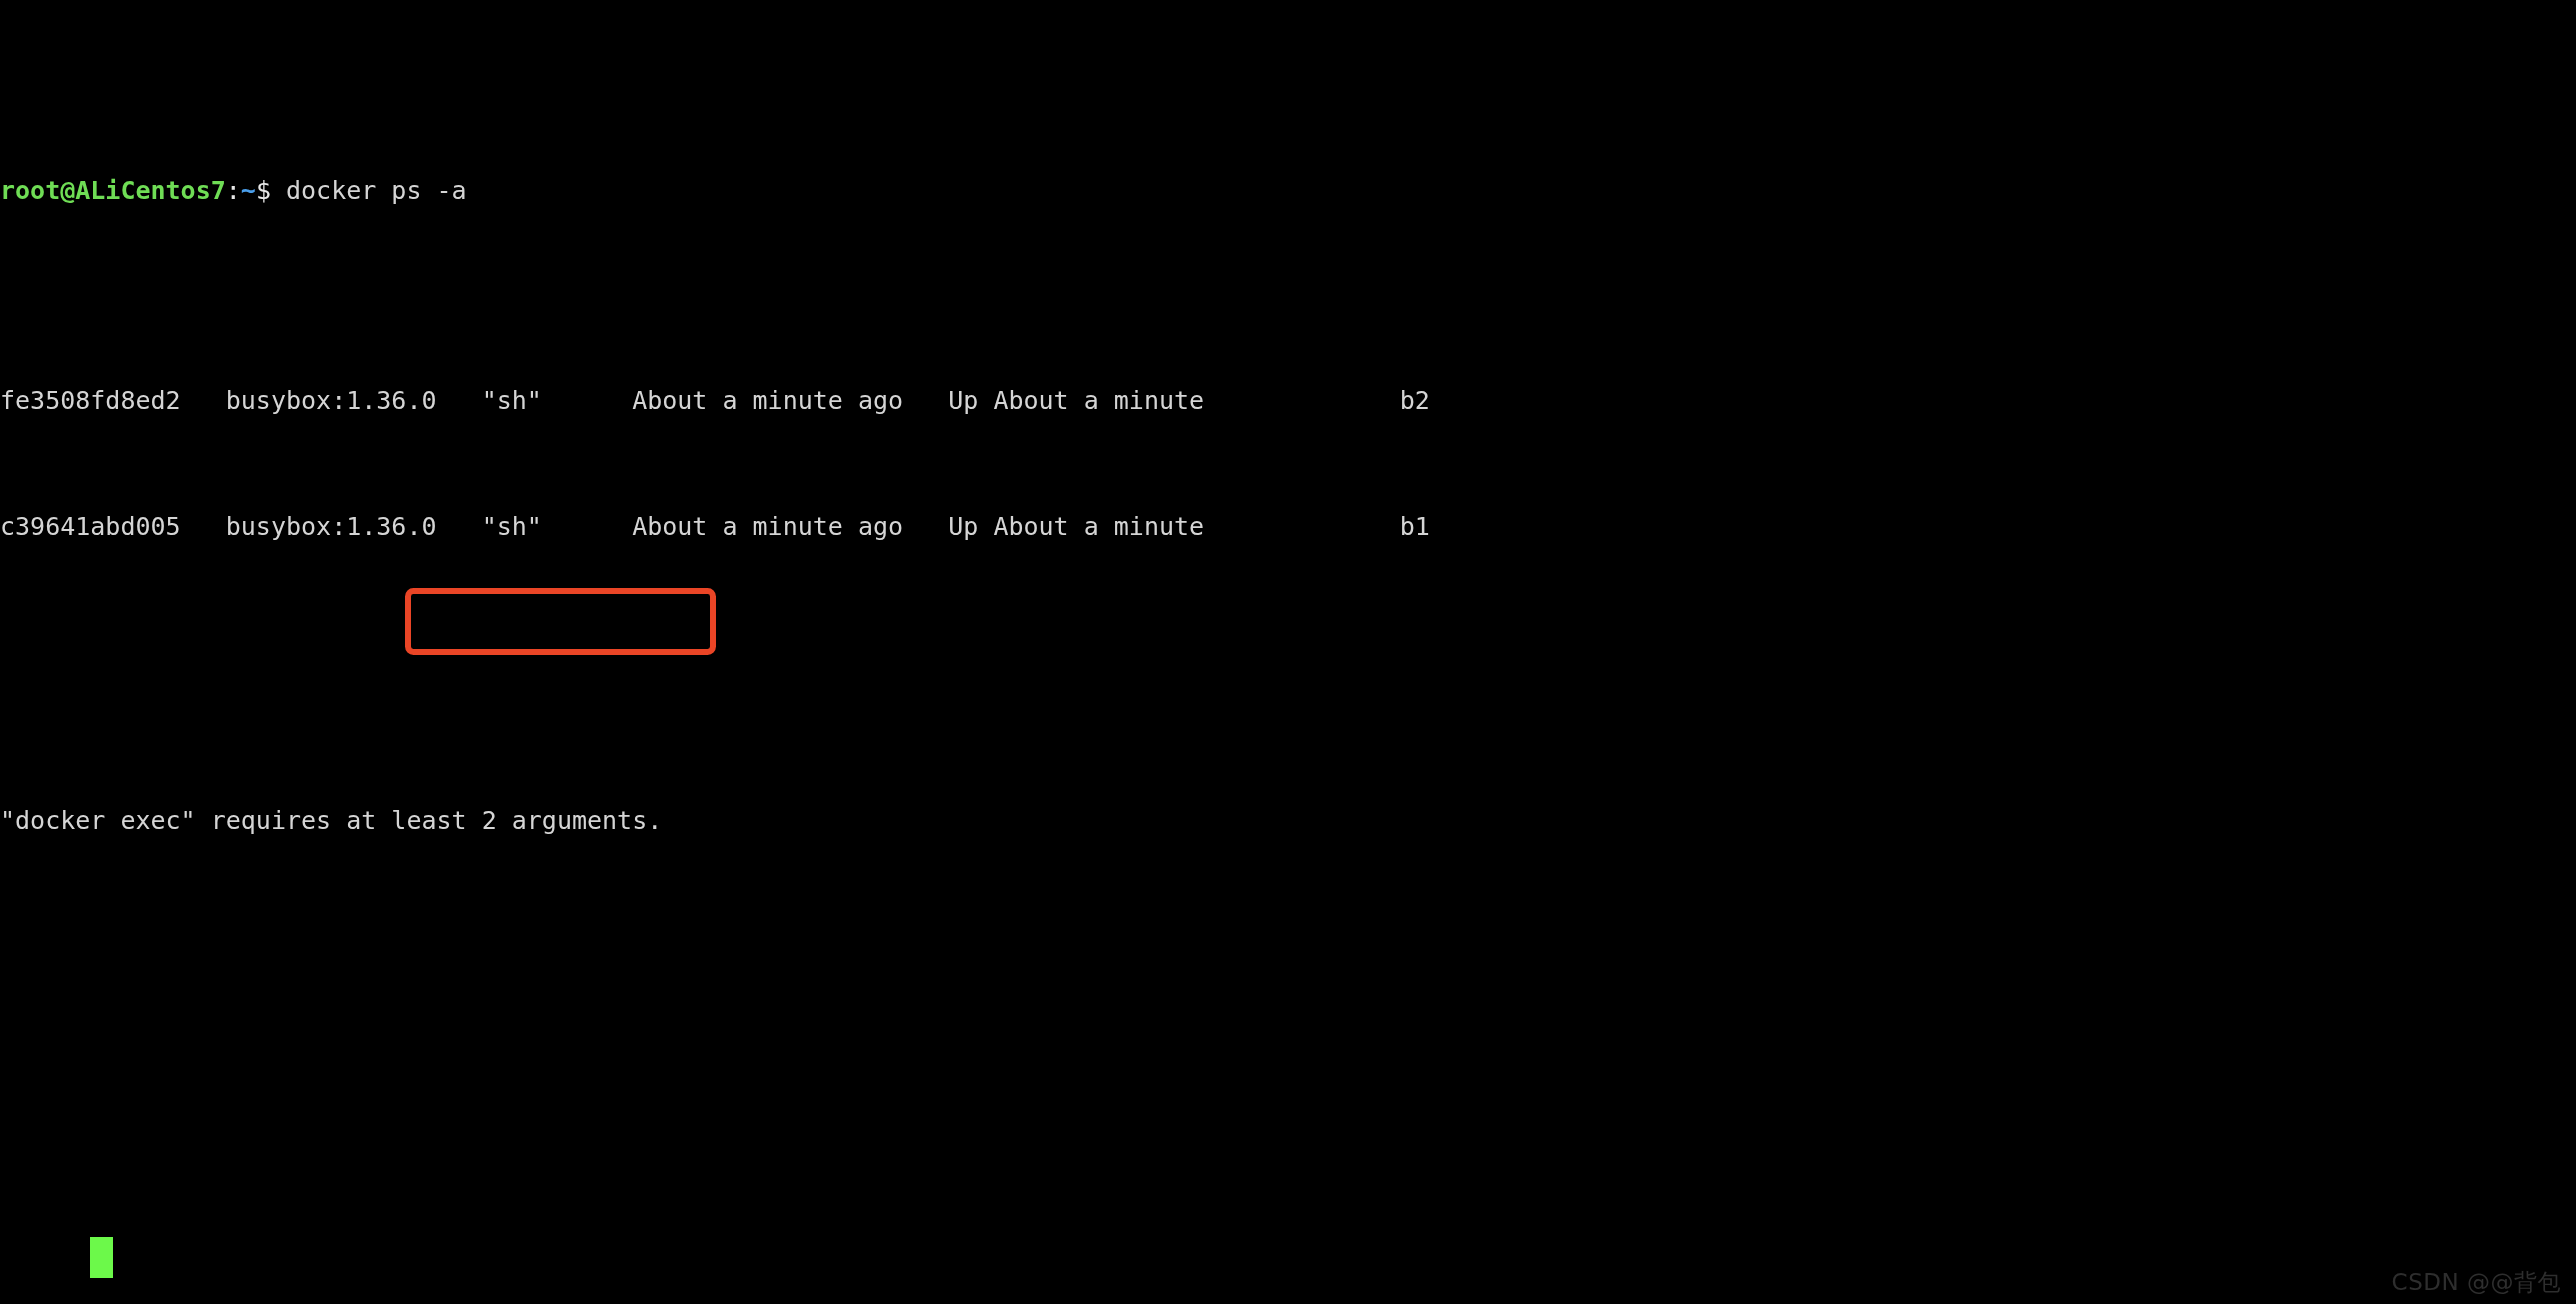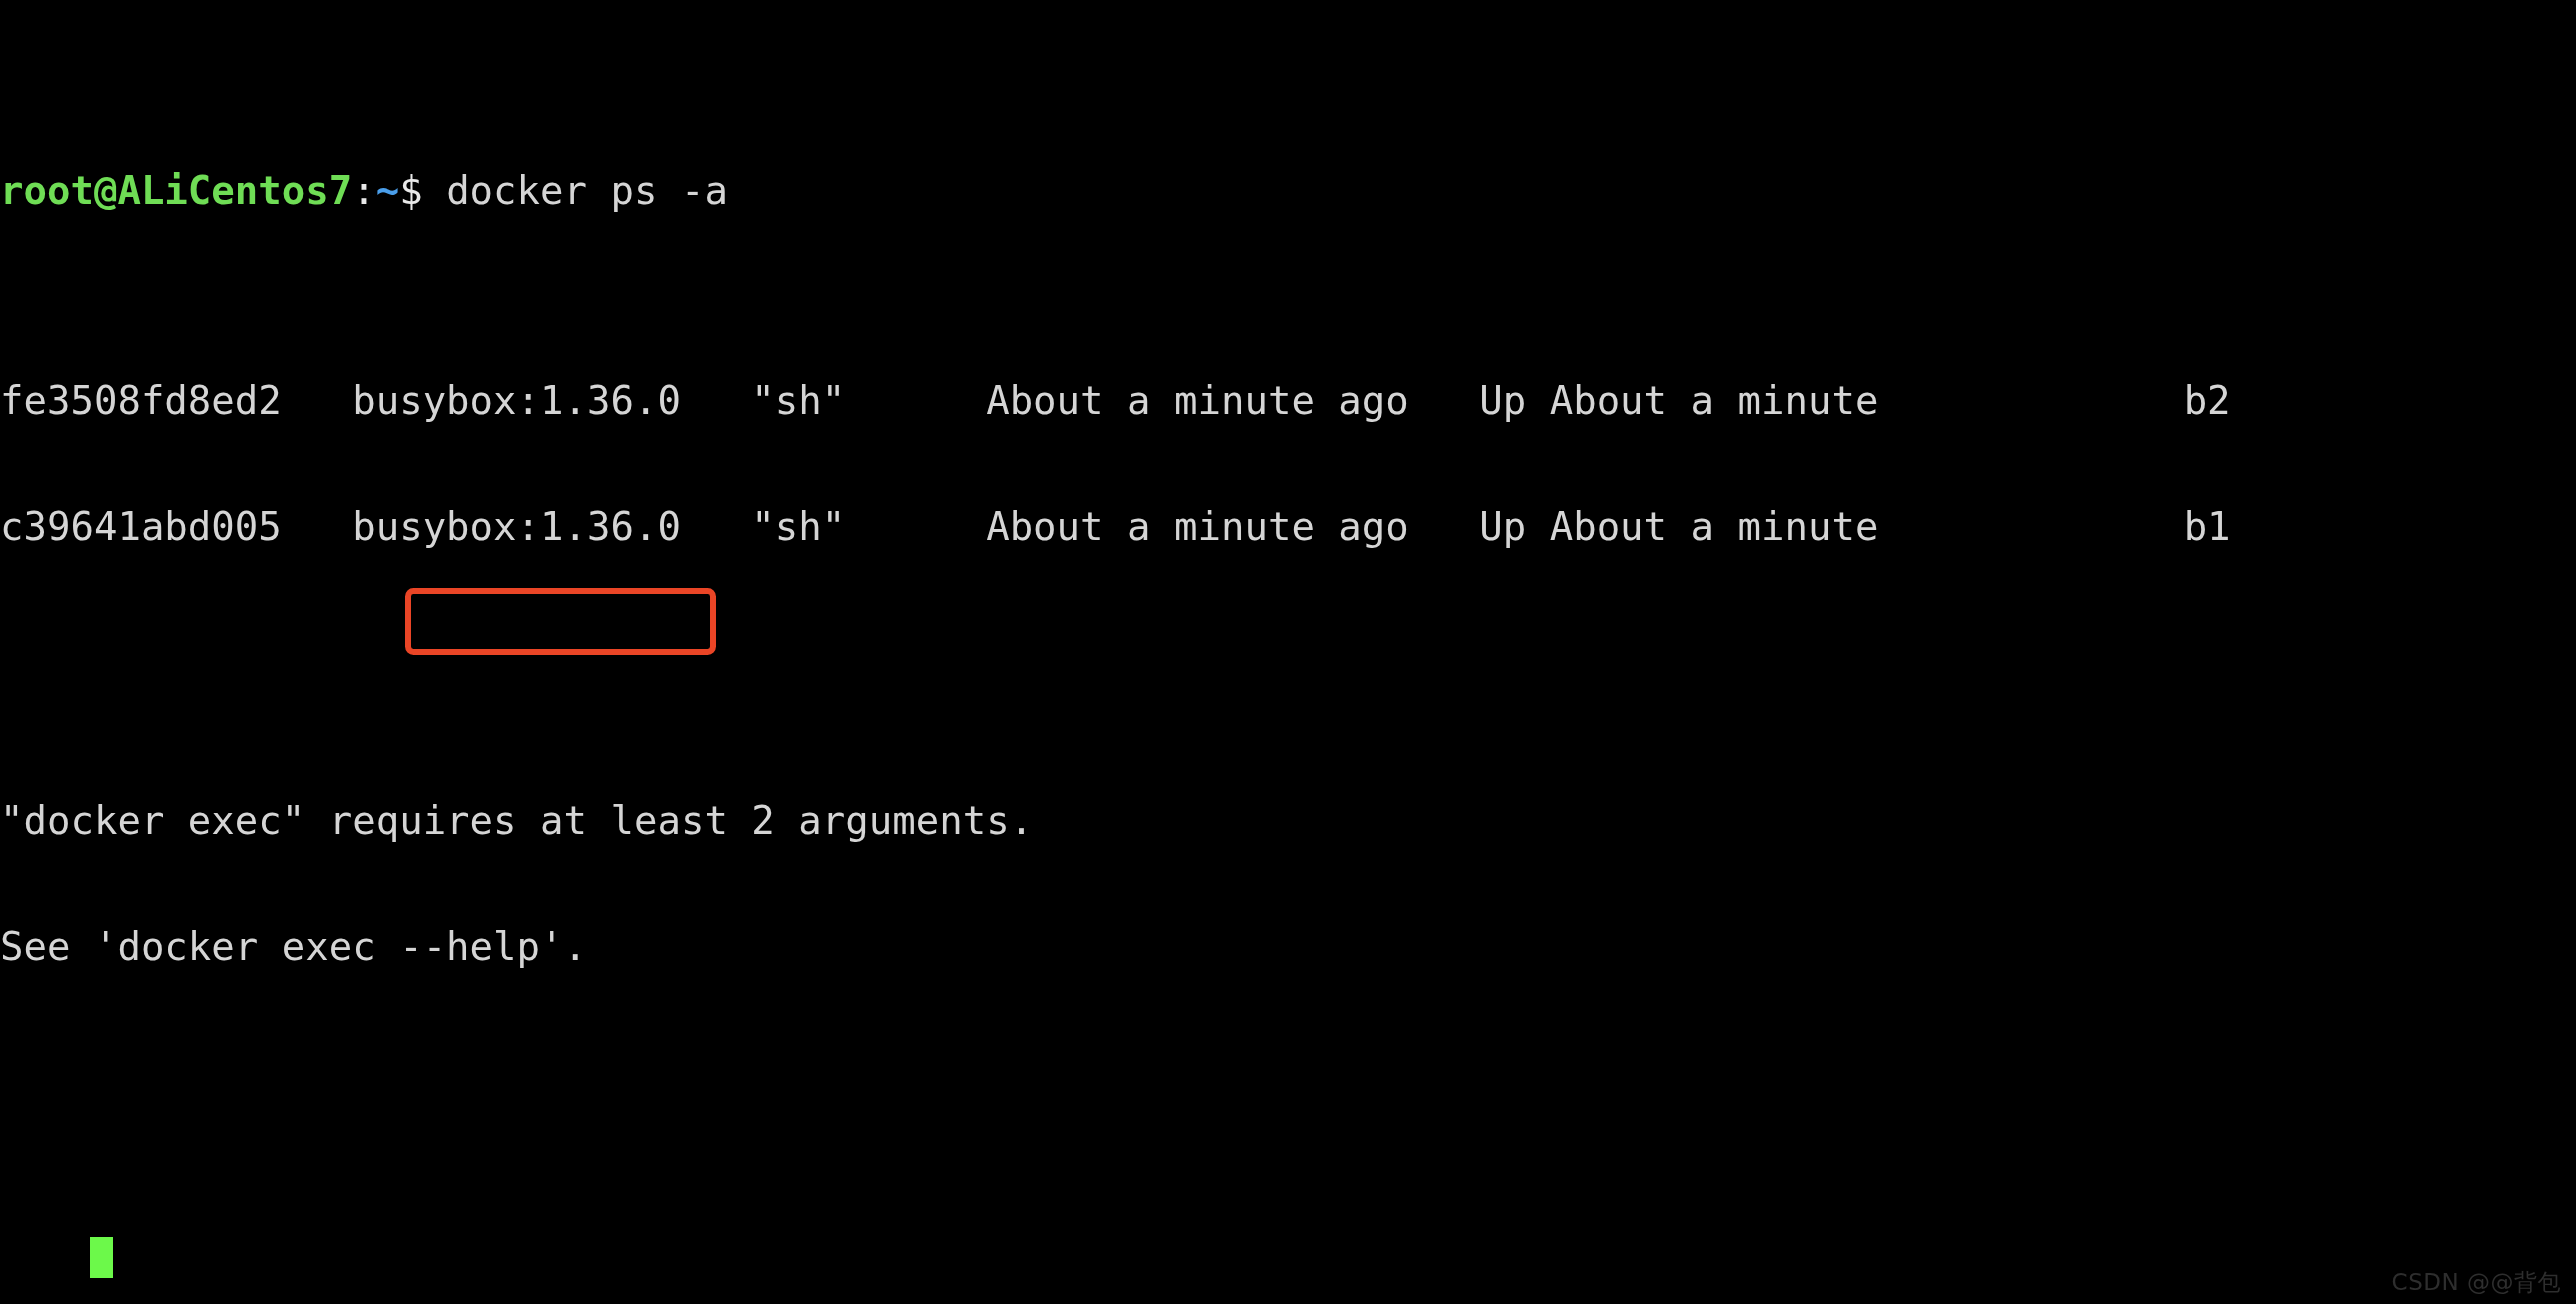--- a/index.html
+++ b/index.html
@@ -17,21 +17,21 @@
   }
   #terminal {
     position: absolute;
     left: 0;
     top: 0;
     width: 2576px;
     height: 1305px;
     background: #000000;
     color: #d8d8d8;
     font-family: "DejaVu Sans Mono", "Liberation Mono", monospace;
-    font-size: 39px;
+    font-size: 25px;
     line-height: 42px;
     letter-spacing: 0px;
     white-space: pre;
     padding: 1.9px 0 0 0;
     box-sizing: border-box;
   }
   .line {
     height: 42px;
     white-space: pre;
     display: block;
@@ -83,21 +83,20 @@
   <div class="line"><span class="user">root@ALiCentos7</span><span class="punct">:</span><span class="tilde">~</span><span class="dollar">$ </span><span class="out">docker ps -a</span></div>
 
   
   <div class="line out">fe3508fd8ed2   busybox:1.36.0   "sh"      About a minute ago   Up About a minute             b2</div>
   <div class="line out">c39641abd005   busybox:1.36.0   "sh"      About a minute ago   Up About a minute             b1</div>
 
   
 
   
   <div class="line out">"docker exec" requires at least 2 arguments.</div>
-  <div class="line out">See 'docker exec --help'.</div>
   
   
   
   
 
   
   
 
   
   

